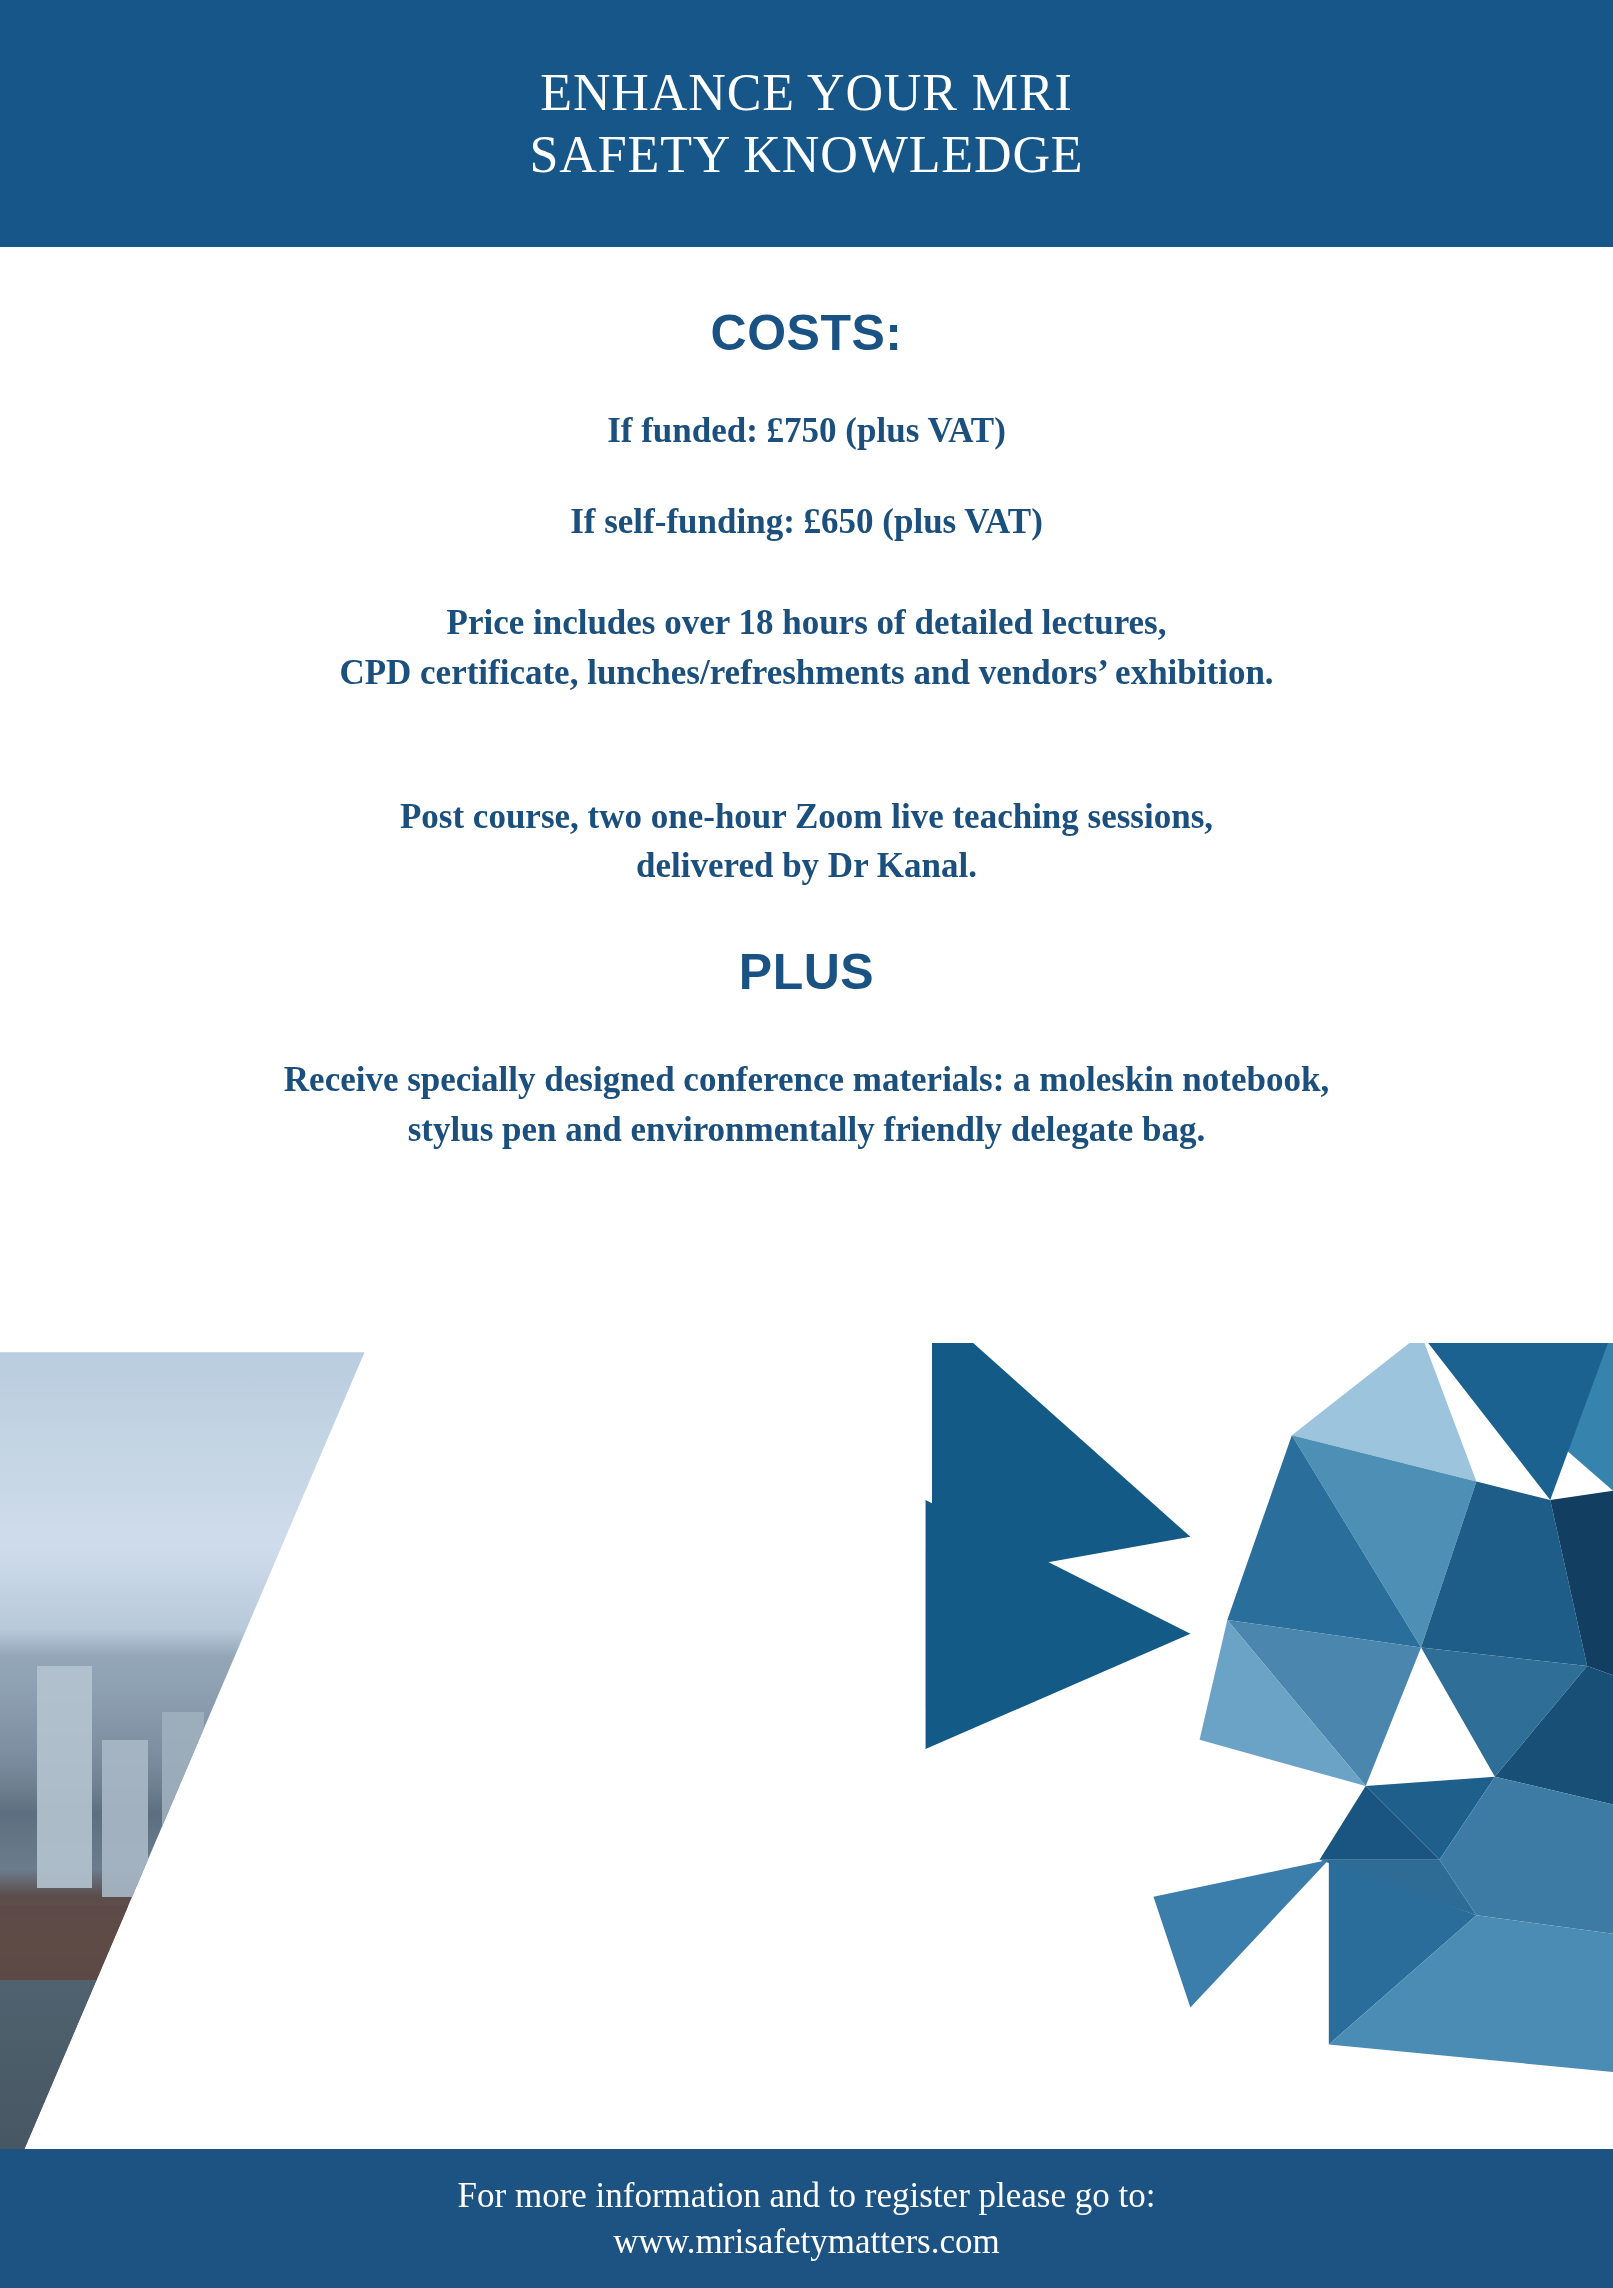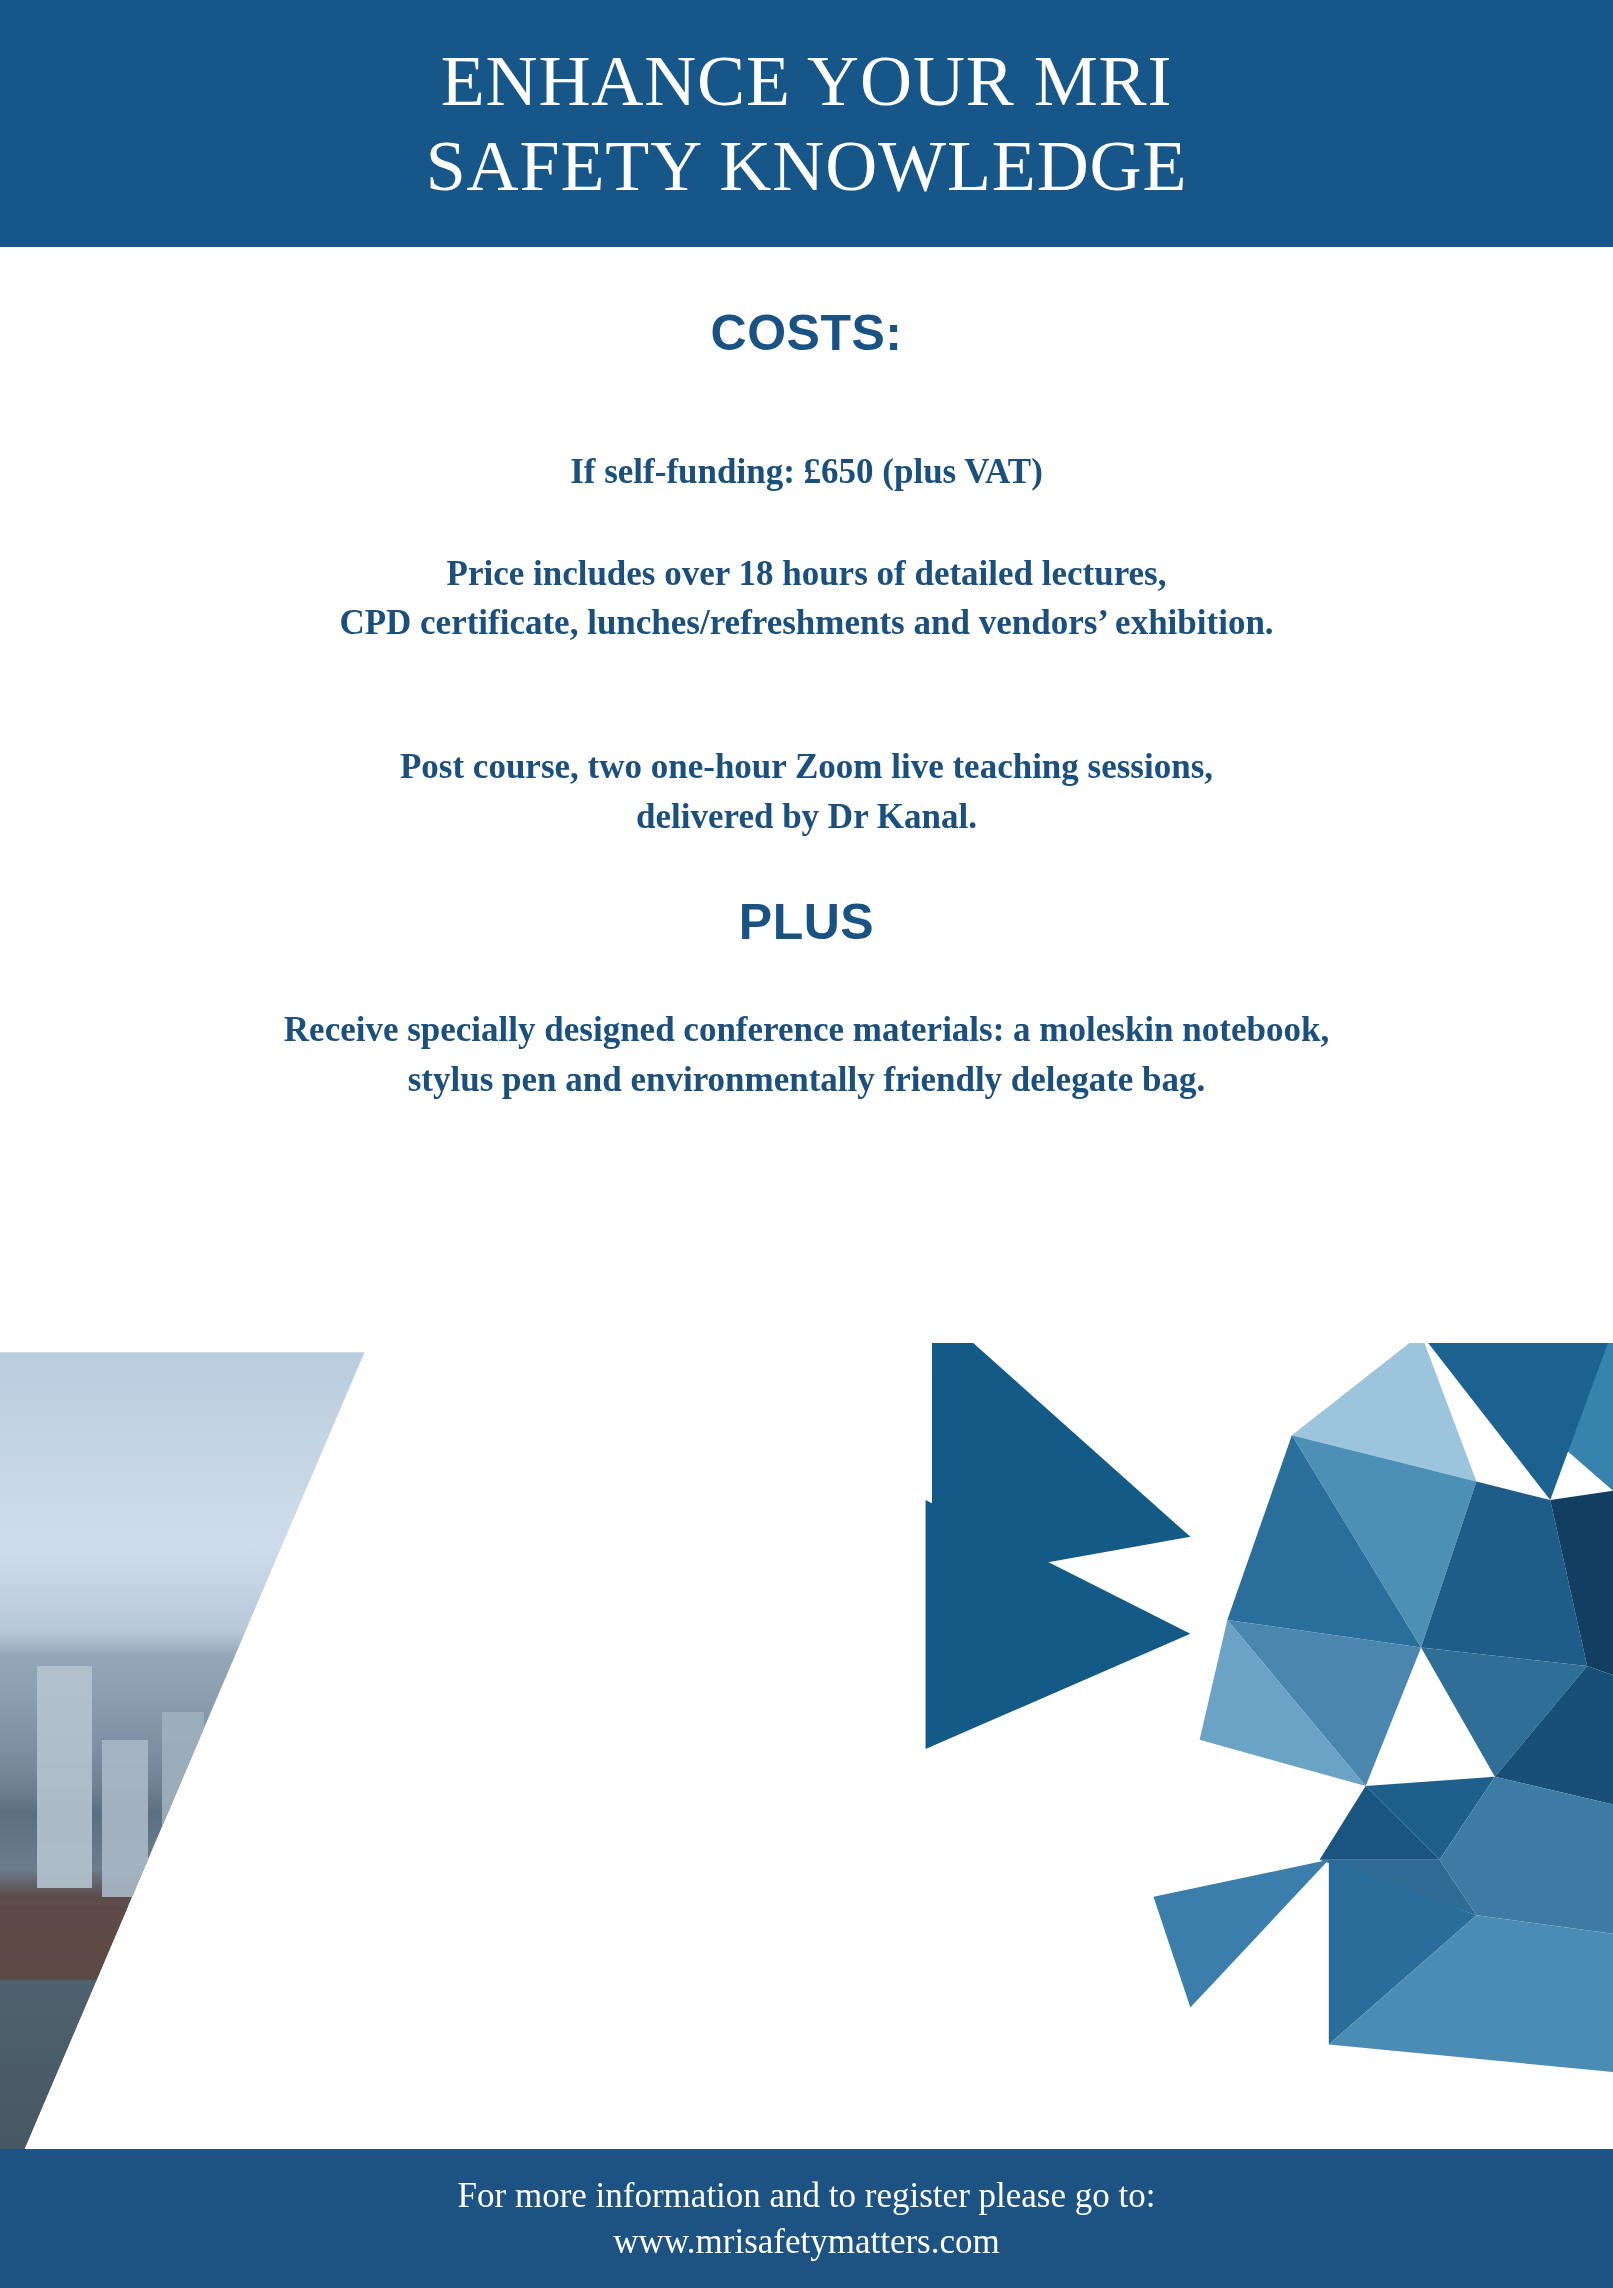--- a/index.html
+++ b/index.html
@@ -23,21 +23,21 @@
     width: 1613px;
     height: 247px;
     background: #165688;
     display: flex;
     align-items: center;
     justify-content: center;
   }
   .header-title {
     color: #ffffff;
     font-family: "Liberation Serif", serif;
-    font-size: 72px;
+    font-size: 52px;
     line-height: 1.18;
     text-align: center;
     letter-spacing: 0.9px;
     font-weight: 400;
     white-space: pre-line;
     margin: 0;
     padding: 0 37px;
   }
 
   
@@ -169,20 +169,21 @@
 </div>
 
 <div class="content">
 
   <div class="sp-1"></div>
 
   <h2 class="section-heading">COSTS:</h2>
 
   <div class="sp-2"></div>
 
+  <p class="para">If funded: £750 (plus VAT)</p>
 
   <div class="sp-3"></div>
 
   <p class="para">If self-funding: £650 (plus VAT)</p>
 
   <div class="sp-4"></div>
 
   <p class="para">Price includes over 18 hours of detailed lectures,
 CPD certificate, lunches/refreshments and vendors’ exhibition.</p>
 

